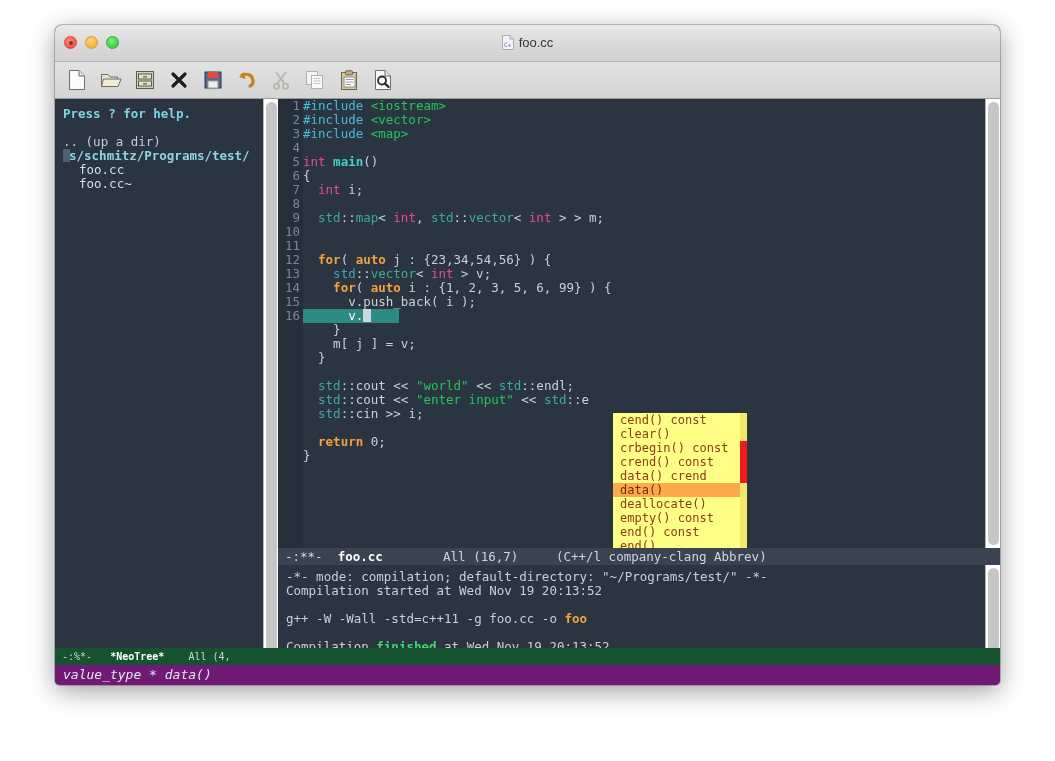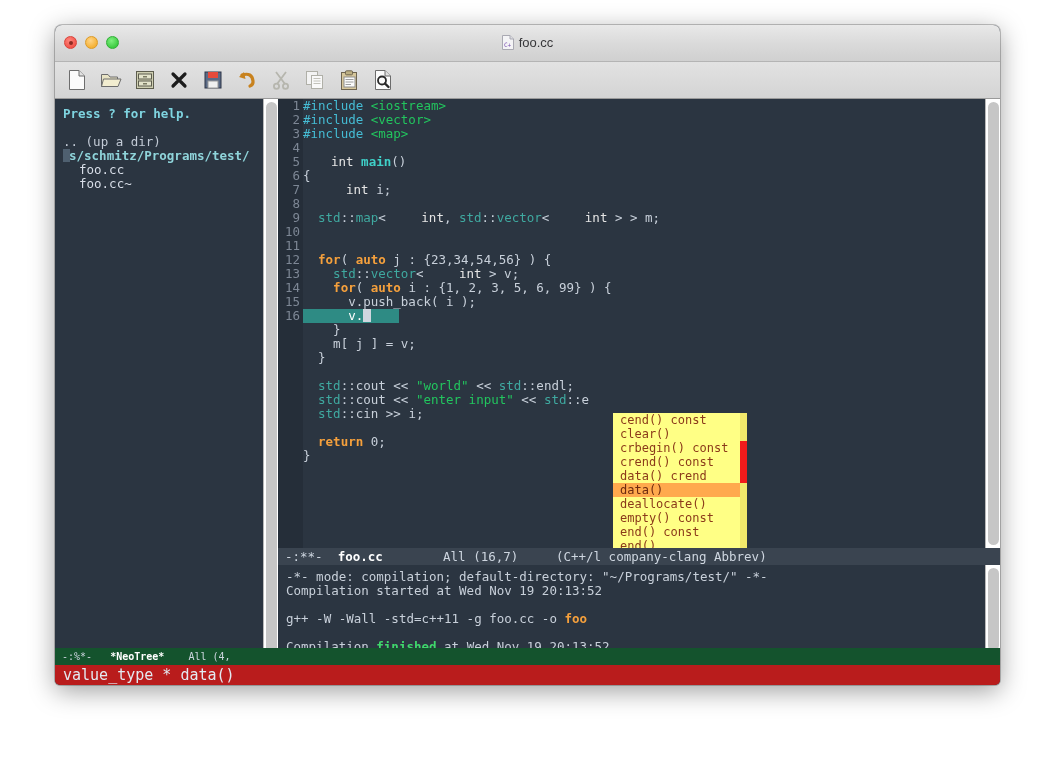--- a/index.html
+++ b/index.html
@@ -132,21 +132,21 @@
   }
   .ln {
     position: absolute; left: 0; top: 0; width: 22px;
     text-align: right; color: #7d8795; background: #252e39;
   }
 
   
   .s-pre    { color: #45bcd4; }
   .s-str    { color: #22c55e; }
   .s-kw     { color: #f5a03c; font-weight: bold; }
-  .s-type   { color: #e5e5e5; margin-left: 28px; }
+  .s-type   { color: #ec4899; }
   .s-fn     { color: #3fd0c8; font-weight: bold; }
   .s-ns     { color: #3fa9a0; }
   .s-plain  { color: #c8d0da; }
 
   .hl-row {
     position: absolute; left: 25px; top: 0; height: 14px;
     background: #2e8b84;
   }
   .cursor-blk {
     display: inline-block; width: 8px; height: 13px;
@@ -203,22 +203,22 @@
     background: #14532d; color: #ced6e0;
     white-space: pre; font-size: 10px;
     display: flex;
   }
   #bottom-modeline .seg { padding-left: 7px; white-space: pre; }
   #bottom-modeline b { color: #ffffff; font-weight: bold; }
 
   #echo-area {
     position: absolute; left: 0; right: 0; bottom: 0;
     height: 20px; line-height: 20px;
-    background: #b91c1c; color: #e3e9f0;
-    padding-left: 8px; white-space: pre; font-size: 15px;
+    background: #701a75; color: #e3e9f0;
+    padding-left: 8px; white-space: pre; font-size: 13px; font-style: italic;
   }
 </style>
 </head>
 <body>
 
 <div id="app-window">
 
   <div id="title-bar">
     <div class="traffic-lights">
       <div class="tl tl-close"></div>

